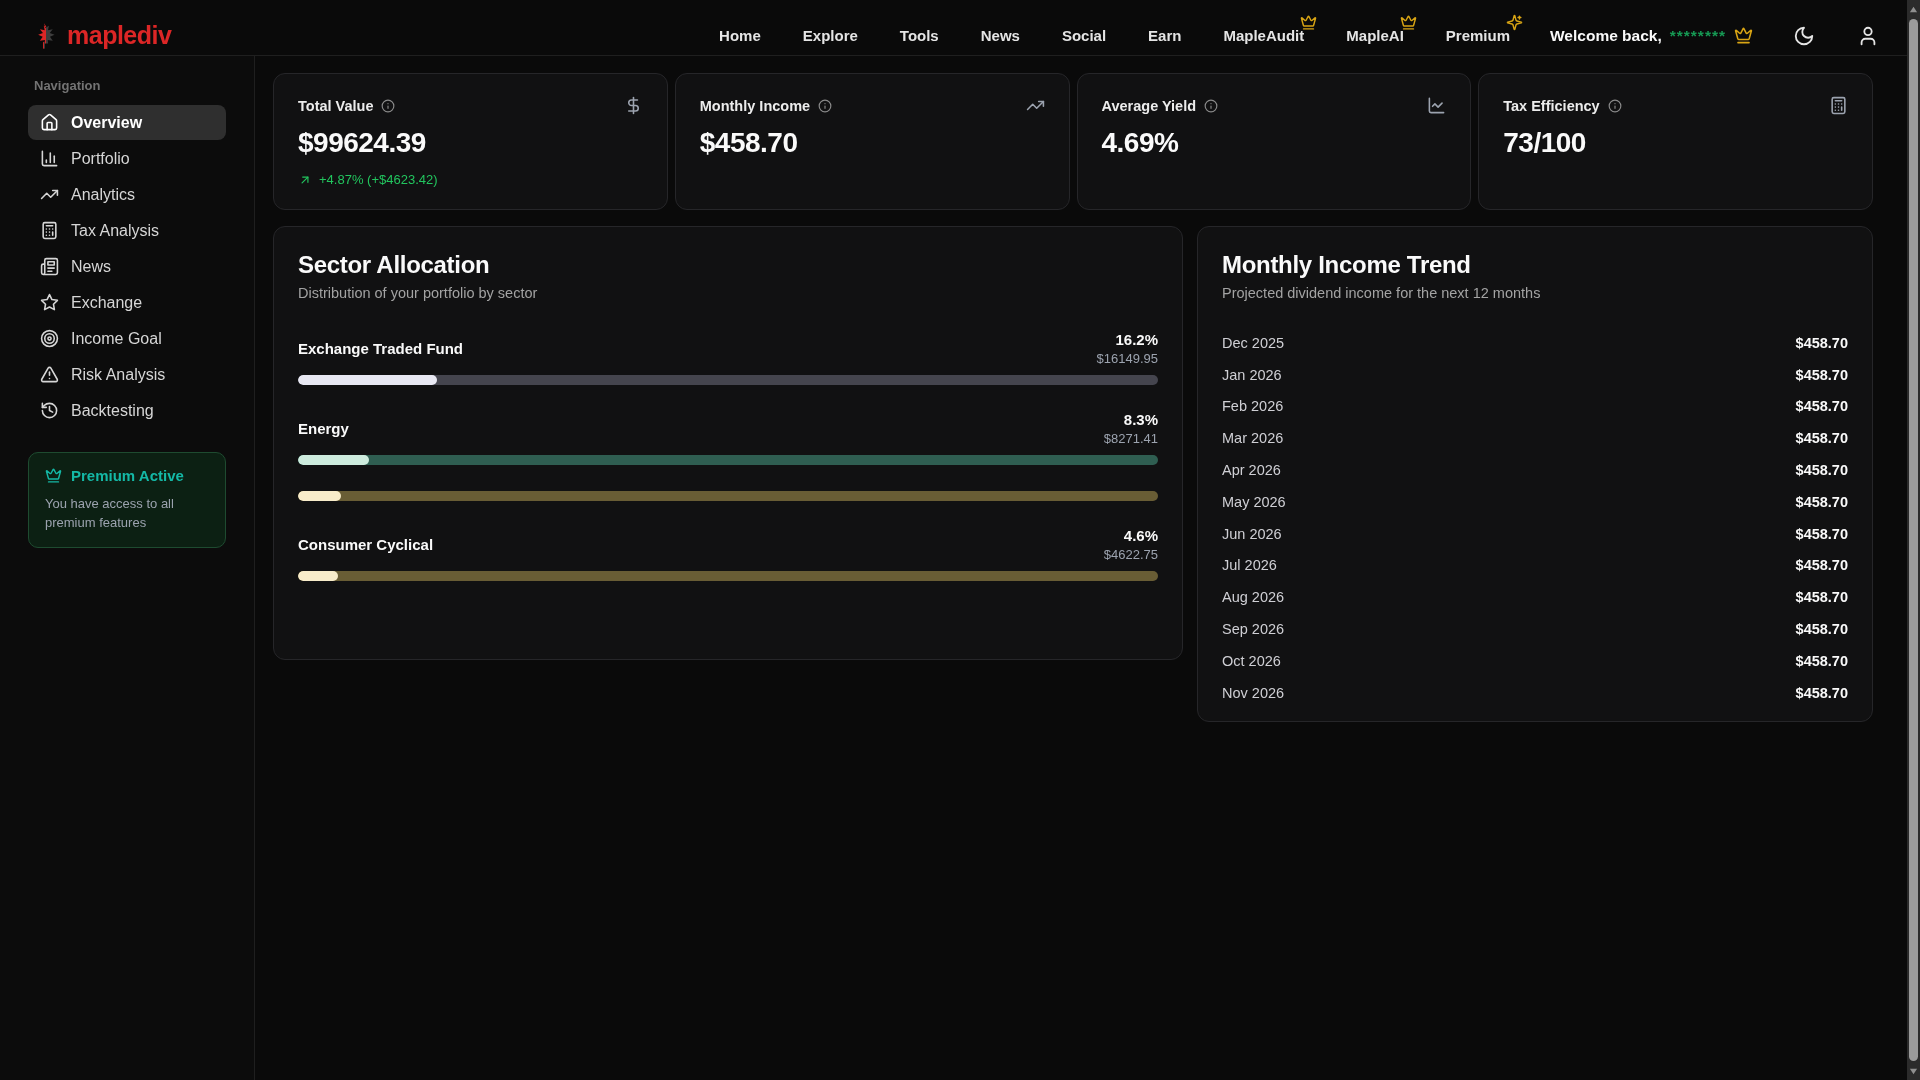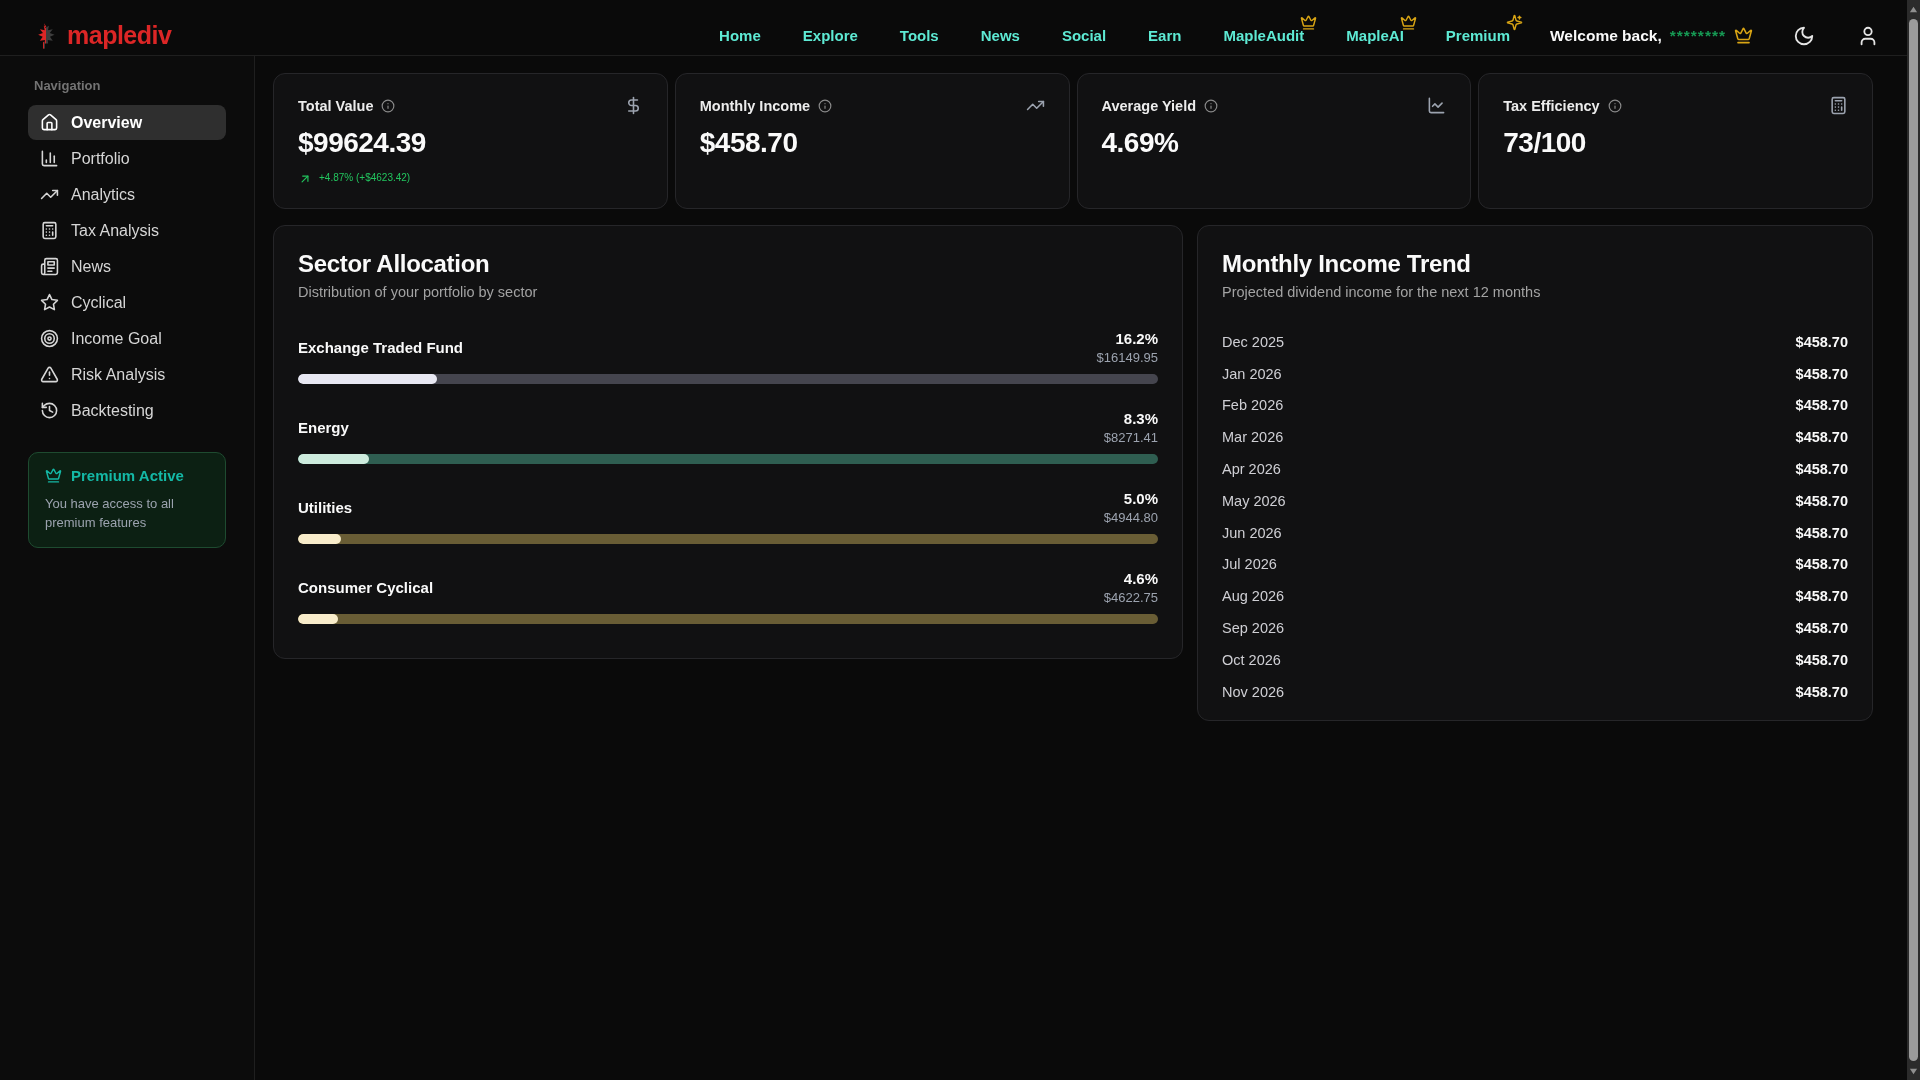--- a/index.html
+++ b/index.html
@@ -19,21 +19,21 @@
     padding:16px 28px 0 30px;
     background:#0a0a0a; border-bottom:1px solid #1f1f1f;
     z-index:5;
   }
   .brand { display:flex; align-items:center; gap:9px; cursor:pointer; }
   .brand .logo { width:28px; height:28px; }
   .brand-text { font-size:25px; font-weight:bold; color:#dc2626; letter-spacing:-0.5px; }
   nav { margin-left:auto; display:flex; align-items:center; gap:42px; margin-right:40px; }
   .nav-link {
     position:relative; background:none; border:none; cursor:pointer;
-    color:#5eead4; font-family:inherit; font-size:15px; font-weight:bold;
+    color:#e5e5e5; font-family:inherit; font-size:15px; font-weight:bold;
   }
   .nav-badge { position:absolute; top:-13px; right:-13px; width:17px; height:17px; color:#d9a514; }
   .welcome { display:flex; align-items:center; gap:8px; margin-right:40px; font-size:15.5px; font-weight:bold; }
   .w-masked { color:#169a54; letter-spacing:1px; font-weight:bold; }
   .w-crown { width:19px; height:19px; color:#d9a514; }
   .iconbtn {
     background:none; border:none; cursor:pointer; color:#e5e5e5;
     width:22px; height:22px; margin-left:0;
   }
   .iconbtn + .iconbtn { margin-left:42px; }
@@ -66,21 +66,21 @@
   main { position:absolute; top:56px; left:255px; padding:17px 0 0 18px; }
   .card { background:#111112; border:1px solid #262629; border-radius:12px; }
 
   .stats { width:1600px; display:grid; grid-template-columns:repeat(4,1fr); gap:7px; }
   .stat-card { min-height:133px; padding:22px 24px; }
   .stat-top { display:flex; align-items:center; gap:8px; }
   .stat-label { font-size:14.5px; font-weight:bold; color:#ececec; }
   .info { width:14px; height:14px; color:#8a8a8a; }
   .stat-icon { margin-left:auto; width:19px; height:19px; color:#9ca3af; }
   .stat-value { margin-top:12px; font-size:28px; font-weight:bold; letter-spacing:-0.5px; }
-  .stat-change { margin-top:13px; display:flex; gap:7px; color:#22c55e; font-size:10px; }
+  .stat-change { margin-top:13px; display:flex; align-items:center; gap:7px; color:#22c55e; font-size:13px; }
   .stat-change .arr { width:14px; height:14px; }
 
   .panels { width:1600px; margin-top:16px; display:grid; grid-template-columns:910px 676px; gap:14px; align-items:start; }
   .panel { padding:24px; }
   .panel h2 { font-size:24px; font-weight:bold; letter-spacing:-0.3px; }
   .panel .sub { margin-top:6px; font-size:14.5px; color:#a3a3a3; }
   .panel-sector { height:434px; }
   .panel-income { height:496px; }
 
   .sector-rows { margin-top:30px; }
@@ -266,21 +266,21 @@
           </svg>
         </span>
         <span>News</span>
       </div>
       <div class="side-item">
         <span class="side-icon icon">
           <svg viewBox="0 0 24 24" fill="none" stroke="currentColor" stroke-width="2" stroke-linecap="round" stroke-linejoin="round">
             <polygon points="12 2 15.09 8.26 22 9.27 17 14.14 18.18 21.02 12 17.77 5.82 21.02 7 14.14 2 9.27 8.91 8.26 12 2"></polygon>
           </svg>
         </span>
-        <span>Cyclical</span>
+        <span>Exchange</span>
       </div>
       <div class="side-item">
         <span class="side-icon icon">
           <svg viewBox="0 0 24 24" fill="none" stroke="currentColor" stroke-width="2" stroke-linecap="round" stroke-linejoin="round">
             <circle cx="12" cy="12" r="10"></circle>
             <circle cx="12" cy="12" r="6"></circle>
             <circle cx="12" cy="12" r="2"></circle>
           </svg>
         </span>
         <span>Income Goal</span>
@@ -448,27 +448,20 @@
               <span class="sector-right">
                 <b>8.3%</b>
                 <i>$8271.41</i>
               </span>
             </div>
             <div class="bar-track" style="background: rgb(47, 94, 81);">
               <div class="bar-fill" style="background: rgb(205, 235, 221); width: 8.3%;"></div>
             </div>
           </div>
           <div class="sector-row">
-            <div class="sector-top">
-              <span class="sector-name">Utilities</span>
-              <span class="sector-right">
-                <b>5.0%</b>
-                <i>$4944.80</i>
-              </span>
-            </div>
             <div class="bar-track" style="background: rgb(105, 93, 53);">
               <div class="bar-fill" style="background: rgb(248, 236, 202); width: 5%;"></div>
             </div>
           </div>
           <div class="sector-row">
             <div class="sector-top">
               <span class="sector-name">Consumer Cyclical</span>
               <span class="sector-right">
                 <b>4.6%</b>
                 <i>$4622.75</i>

